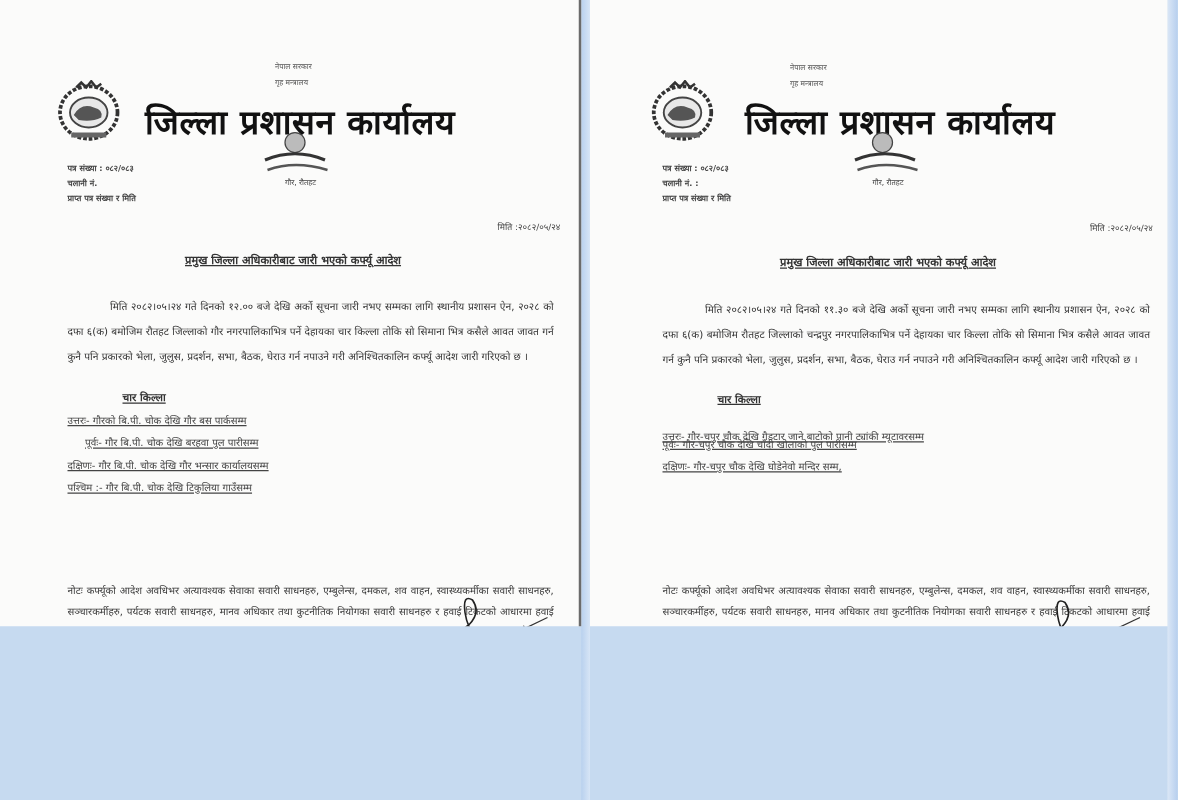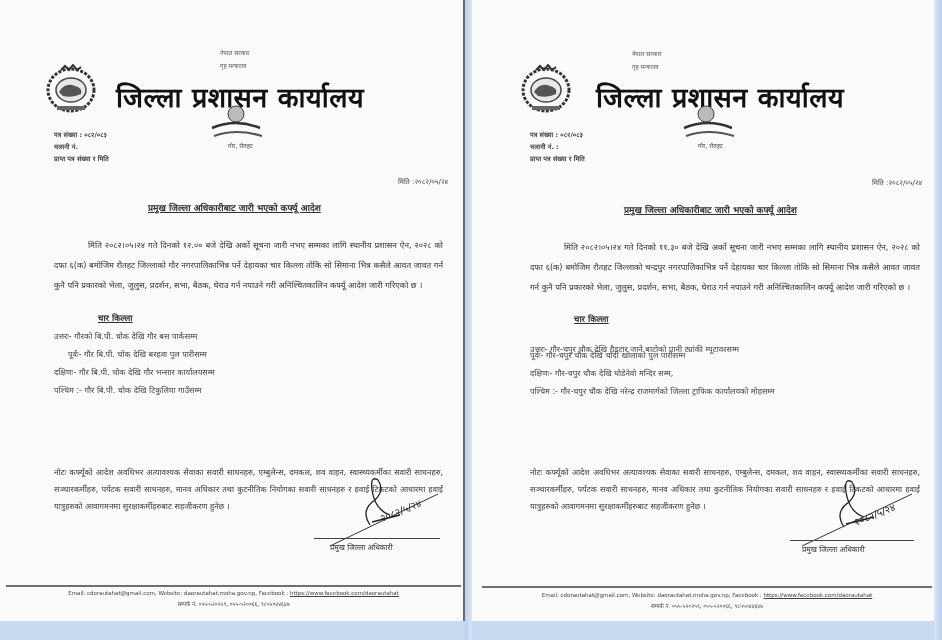--- a/index.html
+++ b/index.html
@@ -3,21 +3,21 @@
 <meta charset="utf-8">
 <style>
   html, body { margin: 0; padding: 0; }
   body {
     width: 942px; height: 640px; overflow: hidden;
     background: #c6daf0;
     font-family: "DejaVu Sans", sans-serif;
     position: relative;
   }
   .page {
-    position: absolute; top: 0; height: 621px;
+    position: absolute; top: 0; height: 501px;
     background: #fbfbfa;
     color: #2a2a2a;
     overflow: hidden;
   }
   #page-left  { left: 0;   width: 463px; border-right: 2px solid #6b6b6b; }
   #page-right { left: 472px; width: 462px; }
   .sep-strip {
     position: absolute; left: 465px; top: 0; width: 7px; height: 640px;
     background: linear-gradient(to right, #b9d1ee, #d7e5f6);
   }
@@ -43,21 +43,21 @@
   }
   .para {
     position: absolute; font-size: 8.2px; line-height: 20px; color: #333;
     text-align: justify; text-indent: 34px;
   }
   .section-head {
     position: absolute; font-size: 8.5px; font-weight: bold; color: #333;
     text-decoration: underline;
     margin-left: 44px;
   }
-  .boundary { position: absolute; font-size: 8px; color: #444; white-space: nowrap; }
+  .boundary { position: absolute; font-size: 8px; color: #444; white-space: nowrap; text-decoration: underline; }
   .note {
     position: absolute; font-size: 8px; line-height: 17px; color: #3a3a3a; text-align: justify; margin-top: 48px;
   }
   .sig { position: absolute; width: 120px; height: 80px; }
   .sig-rule { position: absolute; height: 1px; background: #444; }
   .sig-title { position: absolute; font-size: 7.5px; color: #333; white-space: nowrap; }
   .footer-rule { position: absolute; height: 2px; background: #6f6f6f; }
   .footer-line { position: absolute; font-size: 5.5px; color: #444; white-space: nowrap; text-align: center; }
   .footer-line .link { text-decoration: underline; }
 </style>
@@ -150,21 +150,20 @@
   <div class="date-line" style="left:376px; top:178px;">मिति :२०८२/०५/२४</div>
 
   <div class="subject" style="left:152px; top:203px;">प्रमुख जिल्ला अधिकारीबाट जारी भएको कर्फ्यू आदेश</div>
 
   <div class="para" style="left:58px; top:237px; width:390px;">मिति २०८२।०५।२४ गते दिनको ११.३० बजे देखि अर्को सूचना जारी नभए सम्मका लागि स्थानीय प्रशासन ऐन, २०२८ को दफा ६(क) बमोजिम रौतहट जिल्लाको चन्द्रपुर नगरपालिकाभित्र पर्ने देहायका चार किल्ला तोकि सो सिमाना भित्र कसैले आवत जावत गर्न कुनै पनि प्रकारको भेला, जुलुस, प्रदर्शन, सभा, बैठक, घेराउ गर्न नपाउने गरी अनिश्चितकालिन कर्फ्यू आदेश जारी गरिएको छ ।</div>
 
   <div class="section-head" style="left:58px; top:313px;">चार किल्ला</div>
   <div class="boundary" style="left:58px; top:331px;margin-top:12px;">उत्तरः- गौर-चपुर चौक देखि गैडटार जाने बाटोको पानी ट्यांकी म्यूटावरसम्म</div>
   <div class="boundary" style="left:58px; top:349px;">पूर्वः- गौर-चपुर चौक देखि चाँदी खोलाको पुल पारीसम्म</div>
   <div class="boundary" style="left:58px; top:367px;">दक्षिणः- गौर-चपुर चौक देखि घोडेनेवो मन्दिर सम्म,</div>
-  <div class="boundary" style="left:58px; top:385px;">पश्चिम :- गौर-चपुर चौक देखि नरेन्द्र राजमार्गको जिल्ला ट्राफिक कार्यालयको मोहसम्म</div>
 
   <div class="note" style="left:58px; top:416px; width:390px;">नोटः कर्फ्यूको आदेश अवधिभर अत्यावश्यक सेवाका सवारी साधनहरु, एम्बुलेन्स, दमकल, शव वाहन, स्वास्थ्यकर्मीका सवारी साधनहरु, सञ्चारकर्मीहरु, पर्यटक सवारी साधनहरु, मानव अधिकार तथा कुटनीतिक नियोगका सवारी साधनहरु र हवाई टिकटको आधारमा हवाई यात्रुहरुको आवागमनमा सुरक्षाकर्मीहरुबाट सहजीकरण हुनेछ ।</div>
 
   <svg class="sig" style="left:322px; top:472px;" viewBox="0 0 120 80">
     <path d="M50 55 Q40 40 55 30 Q65 20 58 10 Q50 5 52 20 Q55 40 70 45" stroke="#222" stroke-width="1.3" fill="none"></path>
     <path d="M52 52 L80 45" stroke="#222" stroke-width="1.3" fill="none"></path>
     <path d="M8 74 L118 22" stroke="#333" stroke-width="1" fill="none"></path>
     <text x="62" y="54" font-size="10" fill="#222" transform="rotate(-22 62 54)" font-family="DejaVu Sans, sans-serif">२०८२/५/२४</text>
   </svg>
   <div class="sig-rule" style="left:318px; top:540px; width:124px;"></div>

